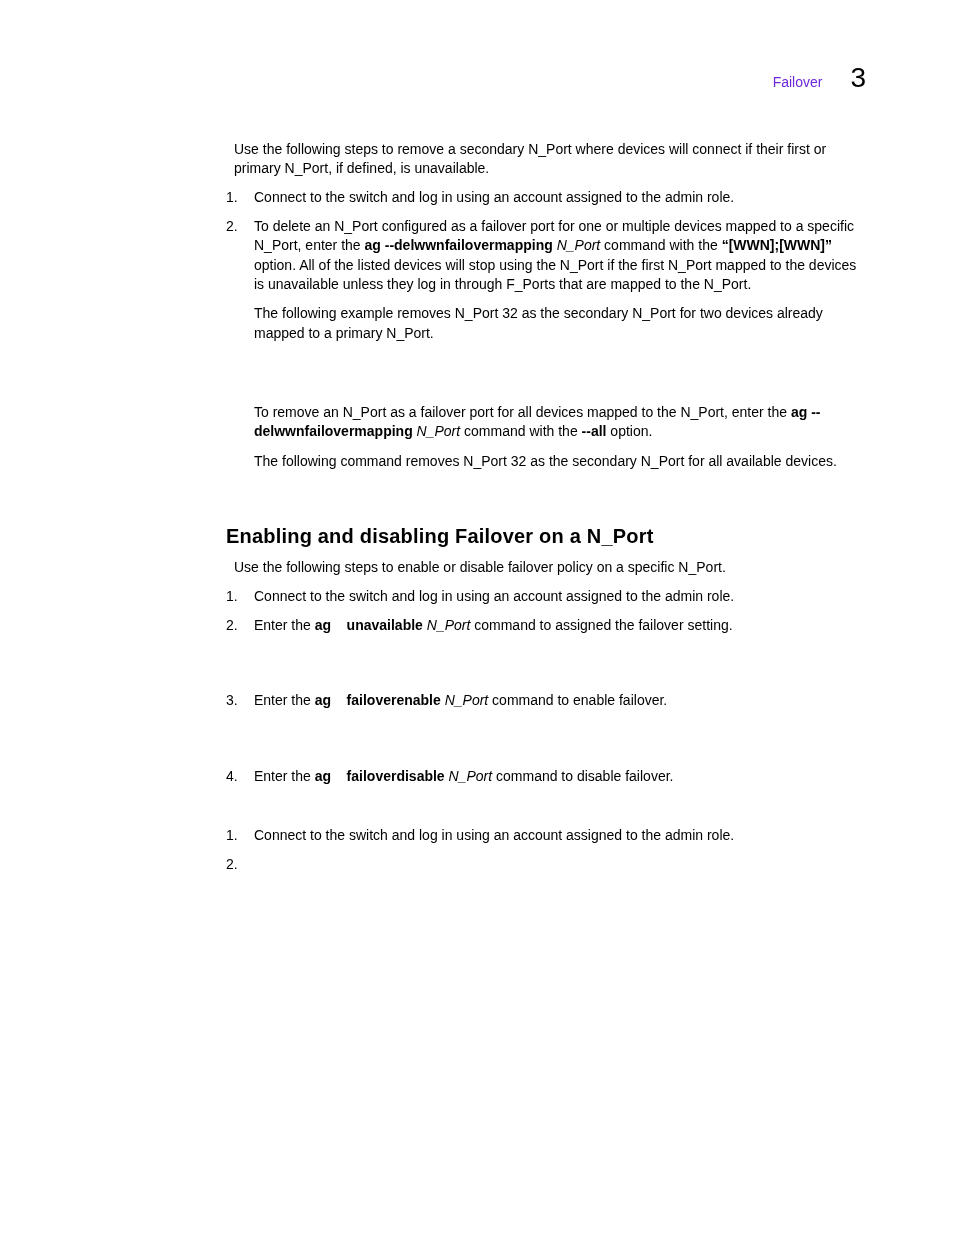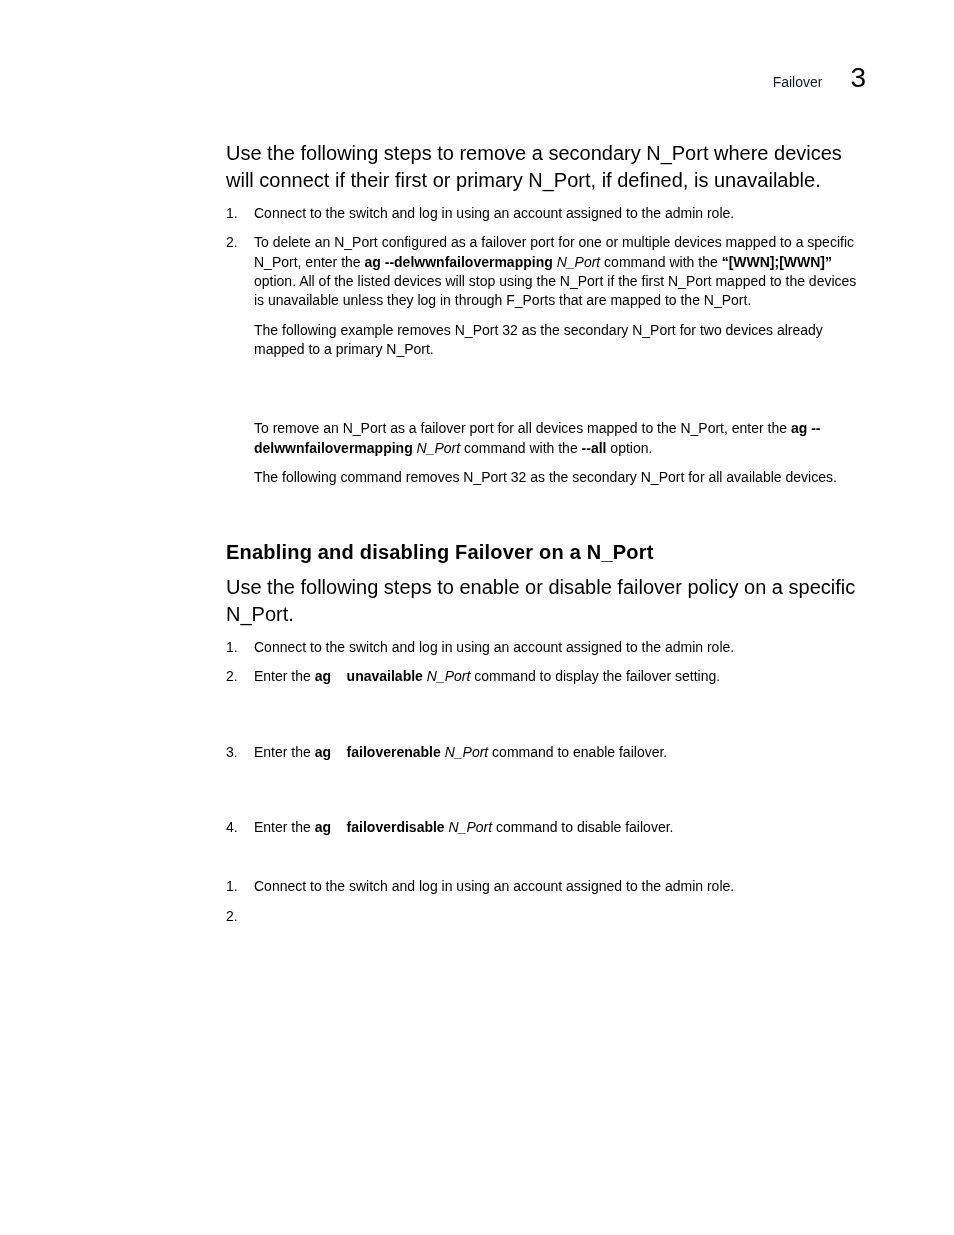--- a/index.html
+++ b/index.html
@@ -19,21 +19,21 @@
   .running-header {
     text-align: right;
     font-size: 14px;
     margin-bottom: 46px;
     display: flex;
     justify-content: flex-end;
     align-items: baseline;
     gap: 28px;
   }
   .running-header .title {
-    color: #0f172a;
+    color: #6d28d9;
   }
   .running-header .num {
     font-family: "Arial Narrow", Arial, sans-serif;
     font-size: 28px;
     font-weight: 400;
     font-stretch: condensed;
   }
   h2.subhead-italic {
     font-family: "Arial Narrow", Arial, sans-serif;
     font-style: italic;
@@ -45,23 +45,23 @@
   }
   h2.subhead {
     font-family: "Arial Narrow", Arial, sans-serif;
     font-weight: 700;
     font-stretch: condensed;
     font-size: 20px;
     margin: 54px 0 10px 0;
     letter-spacing: 0.2px;
   }
   p.body {
-    font-size: 20px;
+    font-size: 14px;
     line-height: 1.35;
-    margin: 0 0 10px 0;
+    margin: 0 0 10px 8px;
   }
   ol {
     padding: 0;
     margin: 0 0 6px 0;
     list-style: none;
   }
   ol > li {
     font-size: 14px;
     line-height: 1.38;
     margin: 0 0 10px 0;
@@ -116,21 +116,21 @@
 
   <p class="body">Use the following steps to enable or disable failover policy on a specific N_Port.</p>
 
   <ol>
     <li>
       <span class="marker">1.</span>
       <span>Connect to the switch and log in using an account assigned to the admin role.</span>
     </li>
     <li class="step-gap">
       <span class="marker">2.</span>
-      <span><span>Enter the </span><span class="cmd">ag</span>&nbsp;&nbsp;&nbsp;&nbsp;<span class="cmd">unavailable</span><span class="arg"> N_Port</span><span> command to display the failover setting.</span></span>
+      <span><span>Enter the </span><span class="cmd">ag</span>&nbsp;&nbsp;&nbsp;&nbsp;<span class="cmd">unavailable</span><span class="arg"> N_Port</span><span> command to assigned the failover setting.</span></span>
     </li>
     <li class="step-gap">
       <span class="marker">3.</span>
       <span><span>Enter the </span><span class="cmd">ag</span>&nbsp;&nbsp;&nbsp;&nbsp;<span class="cmd">failoverenable</span><span class="arg"> N_Port</span><span> command to enable failover.</span></span>
     </li>
     <li class="step-gap-sm">
       <span class="marker">4.</span>
       <span><span>Enter the </span><span class="cmd">ag</span>&nbsp;&nbsp;&nbsp;&nbsp;<span class="cmd">failoverdisable</span><span class="arg"> N_Port</span><span> command to disable failover.</span></span>
     </li>
   </ol>

